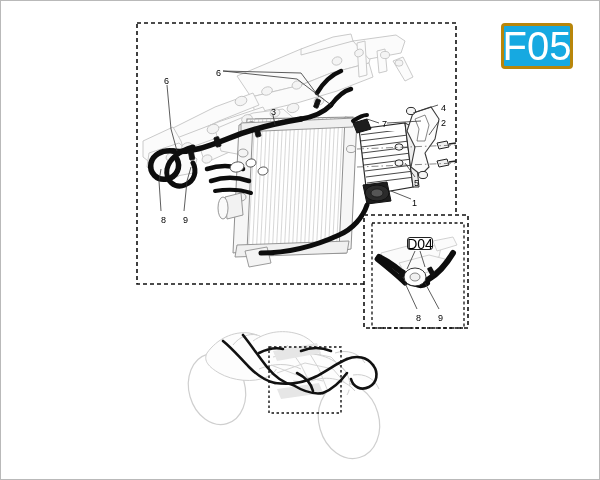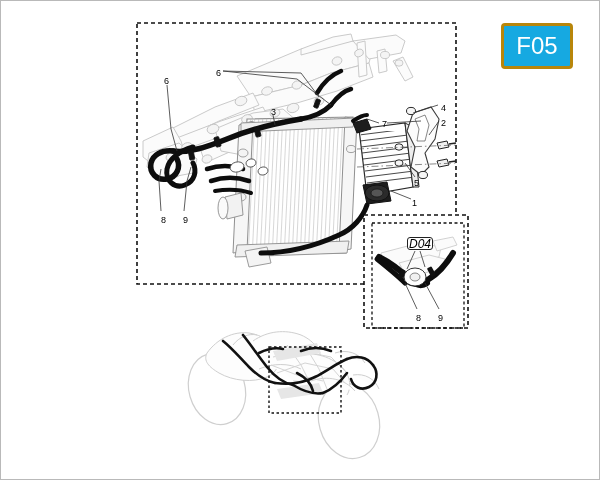--- a/index.html
+++ b/index.html
@@ -24,41 +24,40 @@
     left:500px;top:22px;
     width:72px;height:46px;
     background:#16a9e1;
     border:3px solid #b8860b;
     border-radius:4px;
     box-sizing:border-box;
     display:flex;align-items:center;justify-content:center;
   }
   #page-badge span{
     color:#ffffff;
-    font-size:24px;
+    font-size:40px;
     line-height:30px;
     font-family:"Liberation Sans", sans-serif;
     letter-spacing:0px;
   }
 
   
   #ref-badge{
     position:absolute;
     left:406px;top:236px;
     width:26px;height:13px;
     background:#ffffff;
     border:1px solid #222;
     border-radius:3px;
     box-sizing:border-box;
     display:flex;align-items:center;justify-content:center;
   }
   #ref-badge span{
-    font-size:12px;line-height:8px;color:#000;
+    font-size:14px;line-height:8px;color:#000;
     font-family:"Liberation Sans", sans-serif;
-    font-style:italic;
   }
 
   
   .callout{
     position:absolute;
     font-size:9px;
     line-height:9px;
     color:#000;
     font-family:"Liberation Sans", sans-serif;
     white-space:nowrap;

